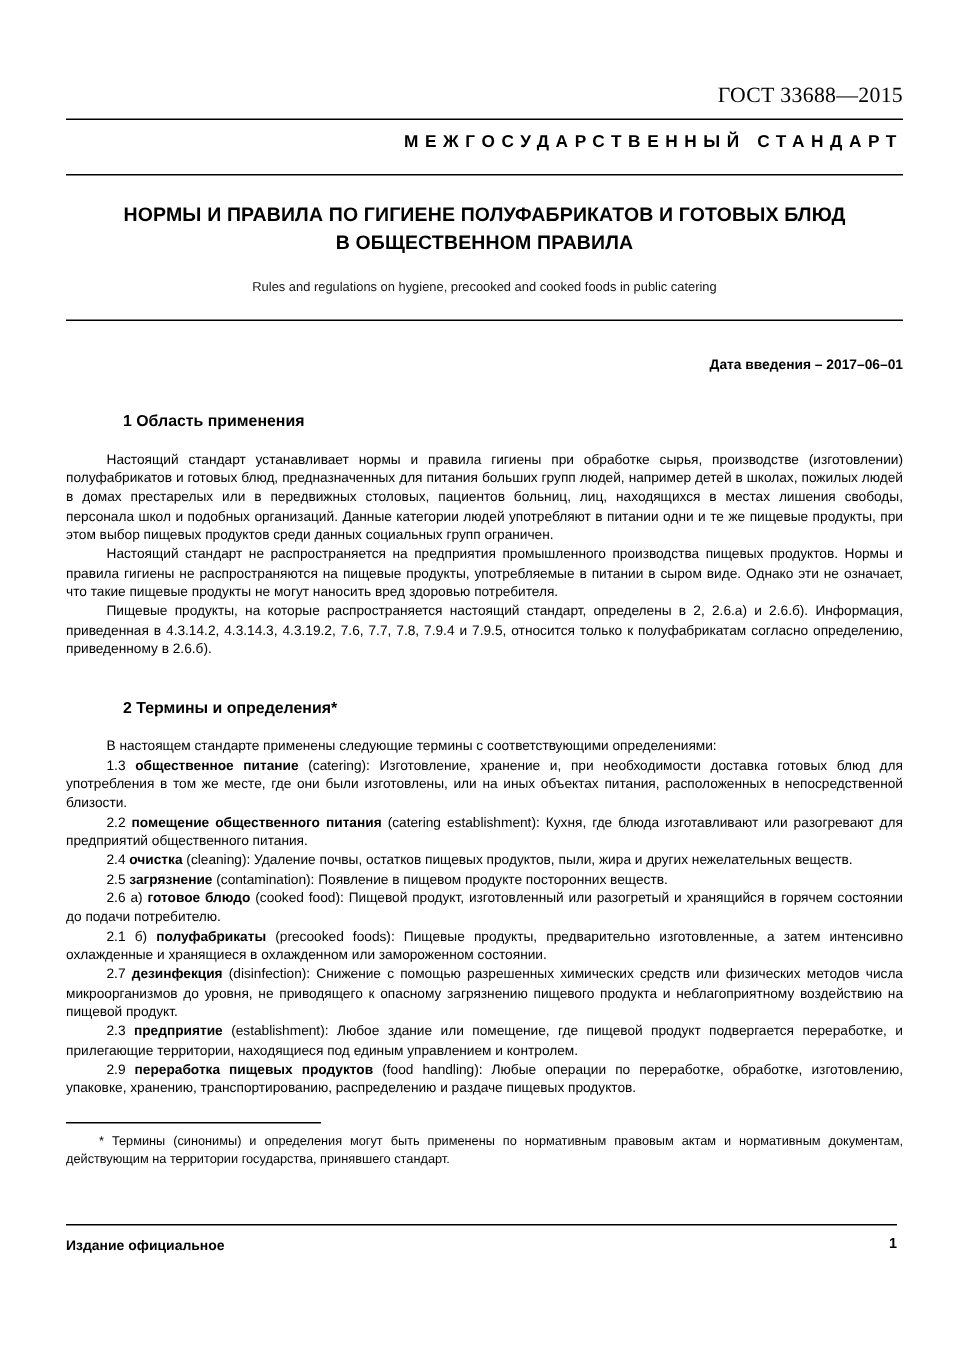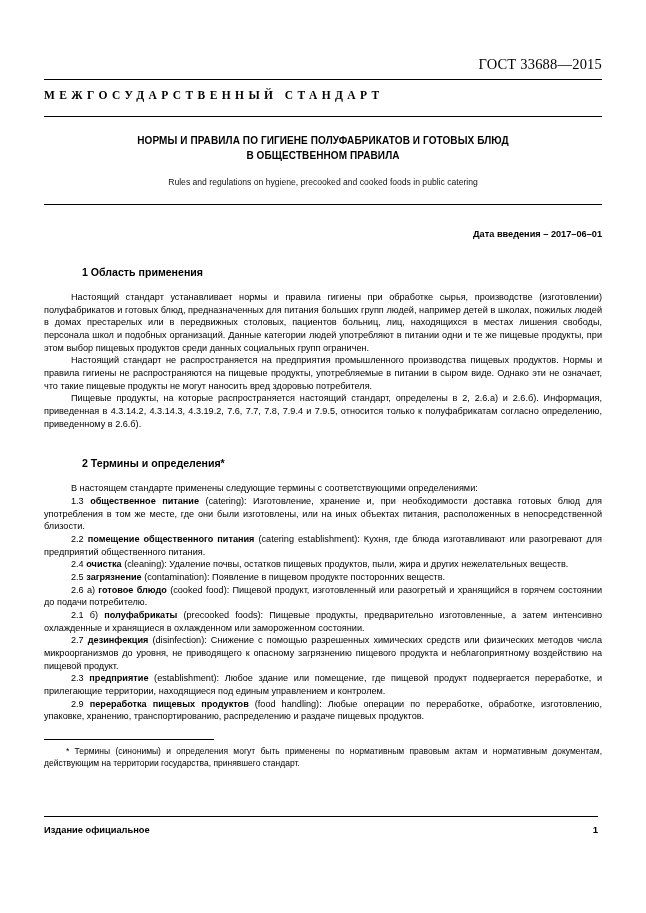--- a/index.html
+++ b/index.html
@@ -37,30 +37,30 @@
     font-weight: normal;
   }
   .rule {
     border-top: 1px solid #000;
     margin-top: 6px;
   }
   .rule.thin {
     border-top: 0.8px solid #000;
   }
   .interstate {
-    text-align: left;
+    text-align: right;
     font-size: 11.5px;
     letter-spacing: 4.4px;
     font-weight: bold;
     padding: 9px 0 9px 0;
-    font-family: Liberation Serif, serif;
+    font-family: Liberation Sans, sans-serif;
   }
   .title {
     text-align: center;
-    font-size: 10px;
+    font-size: 13px;
     font-weight: bold;
     line-height: 1.45;
     margin: 17px 0 0 0;
     letter-spacing: 0.1px;
   }
   .subtitle {
     text-align: center;
     font-size: 8.6px;
     margin: 14px 0 0 0;
     font-weight: normal;

